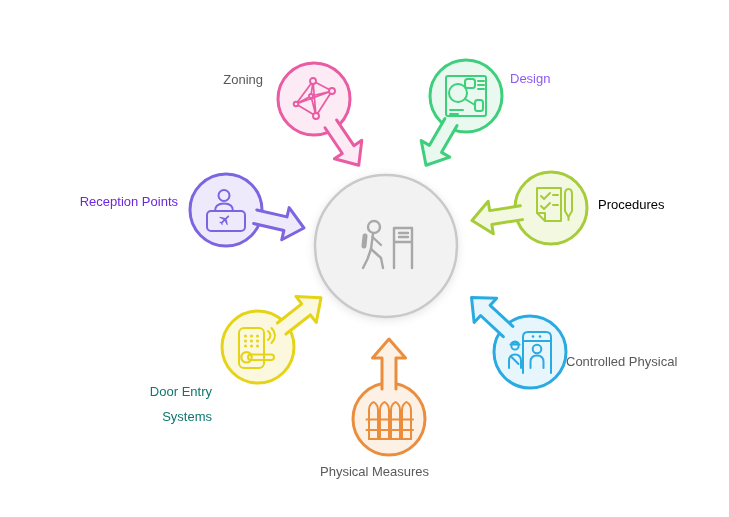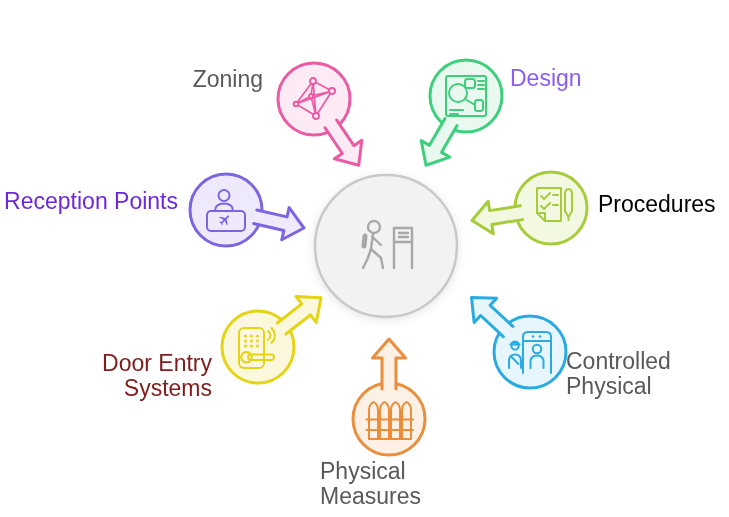--- a/index.html
+++ b/index.html
@@ -3,21 +3,21 @@
 <meta charset="utf-8">
 <style>
   html,body{margin:0;padding:0}
   body{
     width:729px;height:517px;background:#ffffff;position:relative;overflow:hidden;
     font-family:"Liberation Sans","DejaVu Sans",sans-serif;
   }
   .canvas{position:absolute;inset:0}
   .node{position:absolute;width:170px;height:170px}
   .hub{position:absolute;left:306px;top:166px;filter:drop-shadow(0 2px 4px rgba(0,0,0,.10))}
-  .label{position:absolute;font-size:23px;line-height:25px;color:#58595b}
+  .label{position:absolute;font-size:13px;line-height:25px;color:#58595b}
   #node-zoning{left:229px;top:14px}
   #node-design{left:381px;top:11px}
   #node-procedures{left:466px;top:123px}
   #node-controlled{left:445px;top:267px}
   #node-physical{left:304px;top:334px}
   #node-door{left:173px;top:262px}
   #node-reception{left:141px;top:125px}
   #label-zoning{right:466px;top:67px;text-align:right}
   #label-design{left:510px;top:66px}
   #label-procedures{left:598px;top:192px}
@@ -138,21 +138,21 @@
           <circle cx="22.5" cy="17" r="1.5"></circle>
         <circle cx="10.5" cy="22" r="1.5"></circle>
           <circle cx="16.5" cy="22" r="1.5"></circle>
           <circle cx="22.5" cy="22" r="1.5"></circle>
       </g>
       <circle cx="11.5" cy="33.3" r="5.2" stroke-width="2.2"></circle>
       <rect x="13" y="30.5" width="26" height="5.5" rx="2.7"></rect>
       <path d="M33,16 Q38,11.5 33,7 M36.5,19 Q43.5,11.5 36.5,4"></path>
     </g>
   </svg>
-  <div class="label" id="label-door" style="color: #7f1d1d;">Door Entry Systems</div>
+  <div class="label" id="label-door" style="color: #0f766e; margin-top: 28px;">Door Entry Systems</div>
 
   <svg class="node" id="node-reception" viewBox="0 0 170 170">
     <circle cx="85" cy="85" r="36" stroke-width="3" fill="#eeeafb" stroke="#7d64e0"></circle>
     <path d="M115,78 H146 V68.5 L165,85 L146,101.5 V92 H115" transform="rotate(13 85 85)" stroke-width="3" stroke-linejoin="round" stroke-linecap="round" fill="#eeeafb" stroke="#7d64e0"></path>
     <g fill="none" stroke-width="2" stroke-linecap="round" stroke-linejoin="round" transform="translate(62,62)" stroke="#7d64e0">
       <circle cx="21" cy="8.5" r="5.5"></circle>
       <path d="M12,24 Q12,16.5 21,16.5 Q30,16.5 30,24"></path>
       <rect x="4" y="24" width="38" height="20" rx="4"></rect>
       <path d="M21,16 v-2 l-8,-5 V3.5 C13,2.67 12.33,2 11.5,2 S10,2.67 10,3.5 V9 l-8,5 v2 l8,-2.5 V19 l-2,1.5 V22 l3.5,-1 l3.5,1 v-1.5 L13,19 v-5.5 L21,16 z" transform="translate(15,26) scale(0.58) rotate(45 12 12)" stroke="none" fill="#7d64e0"></path>
     </g>

